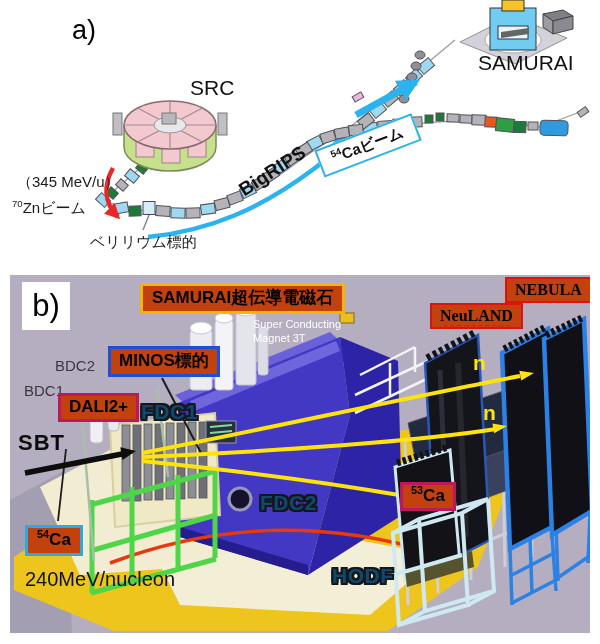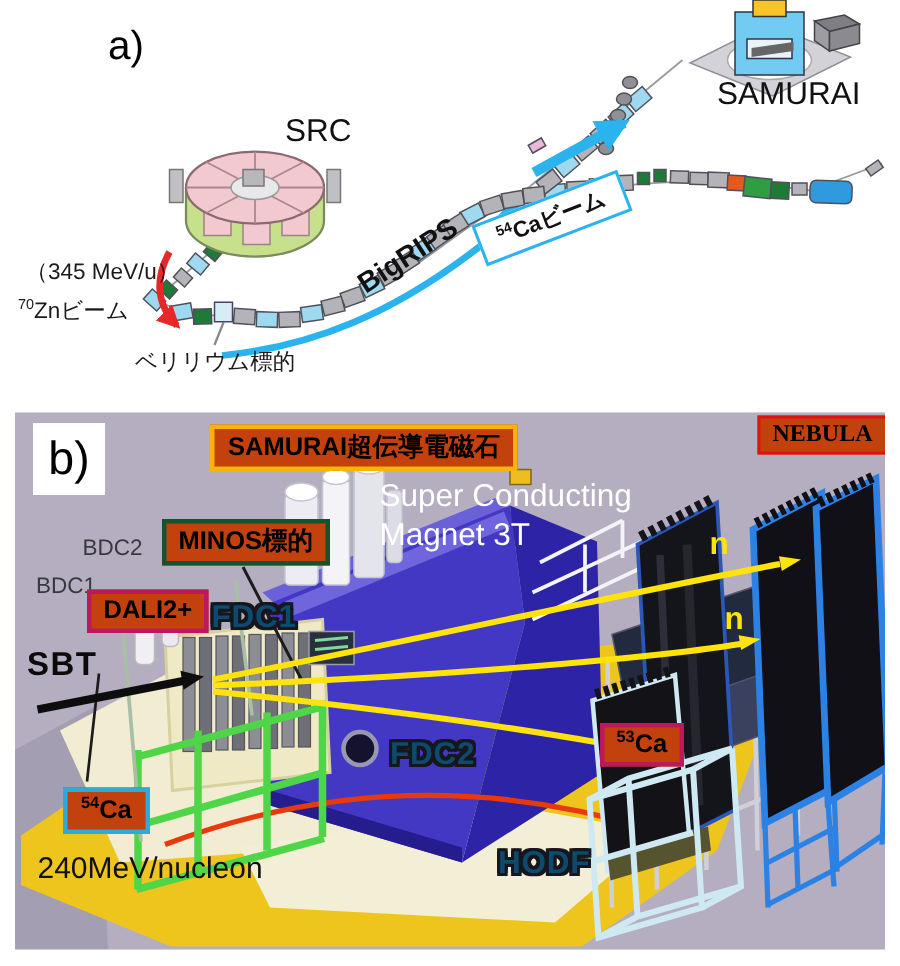--- a/index.html
+++ b/index.html
@@ -8,32 +8,32 @@
   .panel{position:absolute;}
   #panel-a{left:0;top:0;width:600px;height:268px;background:#fff;}
   #panel-b{left:10px;top:275px;width:580px;height:358px;background:#b5aec0;overflow:hidden;}
   svg{position:absolute;left:0;top:0;}
   .lbl{position:absolute;color:#111;white-space:nowrap;line-height:1.1;}
   .big-tag{font-size:27px;color:#000;}
   .btag-box{position:absolute;background:#fff;width:48px;height:48px;display:flex;
             align-items:center;justify-content:center;font-size:31px;color:#000;}
   .box{position:absolute;background:#c2410c;white-space:nowrap;line-height:1.1;}
   .jp-box{border:3px solid #f6b40a;font-weight:bold;font-size:17px;padding:3px 9px;color:#000;}
-  .yellow-box{border:3px solid #14532d;font-weight:bold;font-size:17px;padding:3px 8px;color:#000;}
+  .yellow-box{border:3px solid #1d4ed8;font-weight:bold;font-size:17px;padding:3px 8px;color:#000;}
   .red-box{border:3px solid #be185d;font-weight:bold;font-size:17px;padding:2px 8px;color:#000;}
   .serif-box{border:2.5px solid #e01111;font-family:"Liberation Serif",serif;
              font-weight:bold;font-size:16px;padding:2px 8px;color:#000;}
   .cyan-box{border:3px solid #2fa8dc;font-weight:bold;font-size:17px;padding:3px 9px;color:#000;}
   .wavy{text-decoration:underline wavy #e01111 1px;text-underline-offset:3px;}
   .outlined{font-weight:bold;font-size:21px;color:#0c4a6e;letter-spacing:.5px;
     text-shadow:-2px -2px 0 #16161c,2px -2px 0 #16161c,-2px 2px 0 #16161c,2px 2px 0 #16161c,
                 0 -2px 0 #16161c,0 2px 0 #16161c,-2px 0 0 #16161c,2px 0 0 #16161c;}
   .sbt{font-weight:bold;font-size:22px;color:#0b0b0b;letter-spacing:1px;}
   .bdc{font-size:15px;color:#38383f;}
-  .white-txt{color:#fff;font-size:21px;line-height:1.25;}
+  .white-txt{color:#fff;font-size:11px;line-height:1.25;}
   .nlab{font-weight:bold;font-size:21px;color:#ffe40a;}
   .small-lbl{font-size:15px;color:#1a1a1a;}
   .bigrips{font-size:19px;font-weight:600;color:#111;transform:rotate(-33deg);transform-origin:left bottom;}
   .cabeam-box{position:absolute;background:#fff;border:2.5px solid #2ab3ec;padding:3px 12px;
               font-size:15px;font-weight:600;color:#111;transform:rotate(-21deg);white-space:nowrap;}
   sup{font-size:64%;line-height:0;}
 </style>
 </head>
 <body>
 
@@ -316,27 +316,28 @@
       </g>
     </svg>
 
     <div class="btag-box" style="left:12px;top:7px;">b)</div>
     <div class="box jp-box" style="left:130px;top:8px;">SAMURAI超伝導電磁石</div>
     <div class="lbl white-txt" style="left:243px;top:43px;">
       <div>Super Conducting</div>
       <div>Magnet 3T</div>
     </div>
     <div class="box serif-box" style="left:495px;top:2px;">NEBULA</div>
+    <div class="box serif-box" style="left:420px;top:28px;"><span class="wavy">NeuLAND</span></div>
     <div class="box yellow-box" style="left:98px;top:71px;">MINOS標的</div>
     <div class="lbl bdc" style="left:45px;top:83px;">BDC2</div>
     <div class="lbl bdc" style="left:14px;top:108px;">BDC1</div>
     <div class="box red-box" style="left:48px;top:118px;">DALI2+</div>
     <div class="lbl outlined" style="left:131px;top:125px;">FDC1</div>
     <div class="lbl sbt" style="left:8px;top:156px;">SBT</div>
-    <div class="box cyan-box" style="left:32px;top:250px;text-align:center;"><sup>54</sup><span>Ca</span></div>
+    <div class="box cyan-box" style="left:15px;top:250px;text-align:center;"><sup>54</sup><span>Ca</span></div>
     <div class="lbl" style="left:15px;top:293px;font-size:20px;">240MeV/nucleon</div>
     <div class="lbl outlined" style="left:250px;top:216px;">FDC2</div>
     <div class="lbl outlined" style="left:322px;top:289px;">HODF</div>
     <div class="box red-box" style="left:390px;top:207px;"><sup>53</sup><span>Ca</span></div>
     <div class="lbl nlab" style="left:463px;top:76px;">n</div>
     <div class="lbl nlab" style="left:473px;top:126px;">n</div>
   </section>
 </div>
 
 </body></html>

